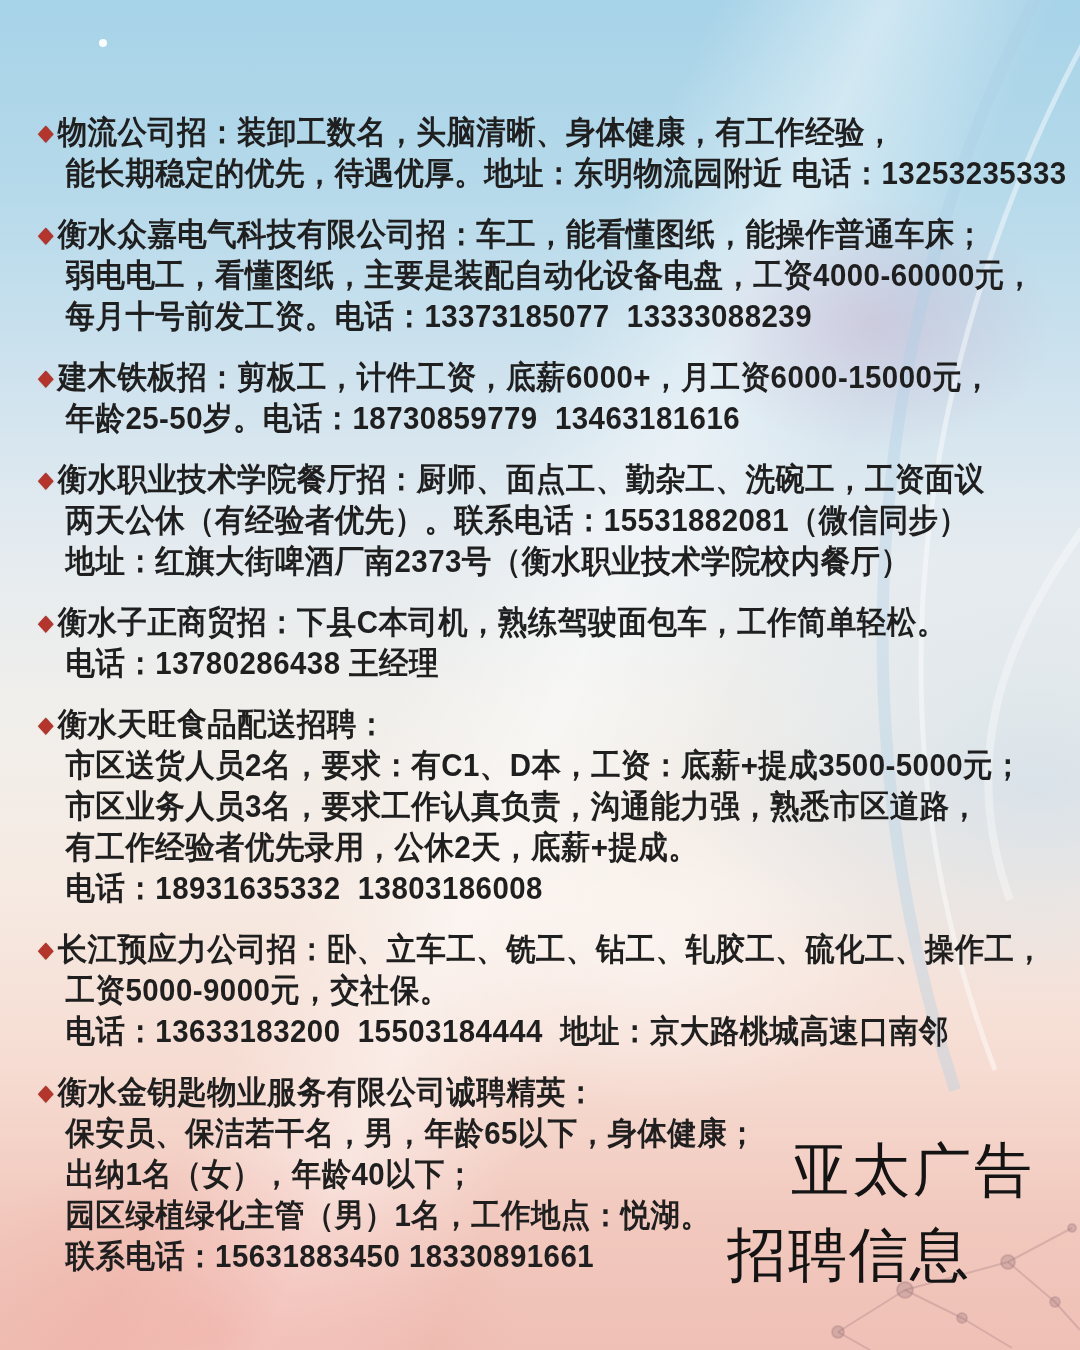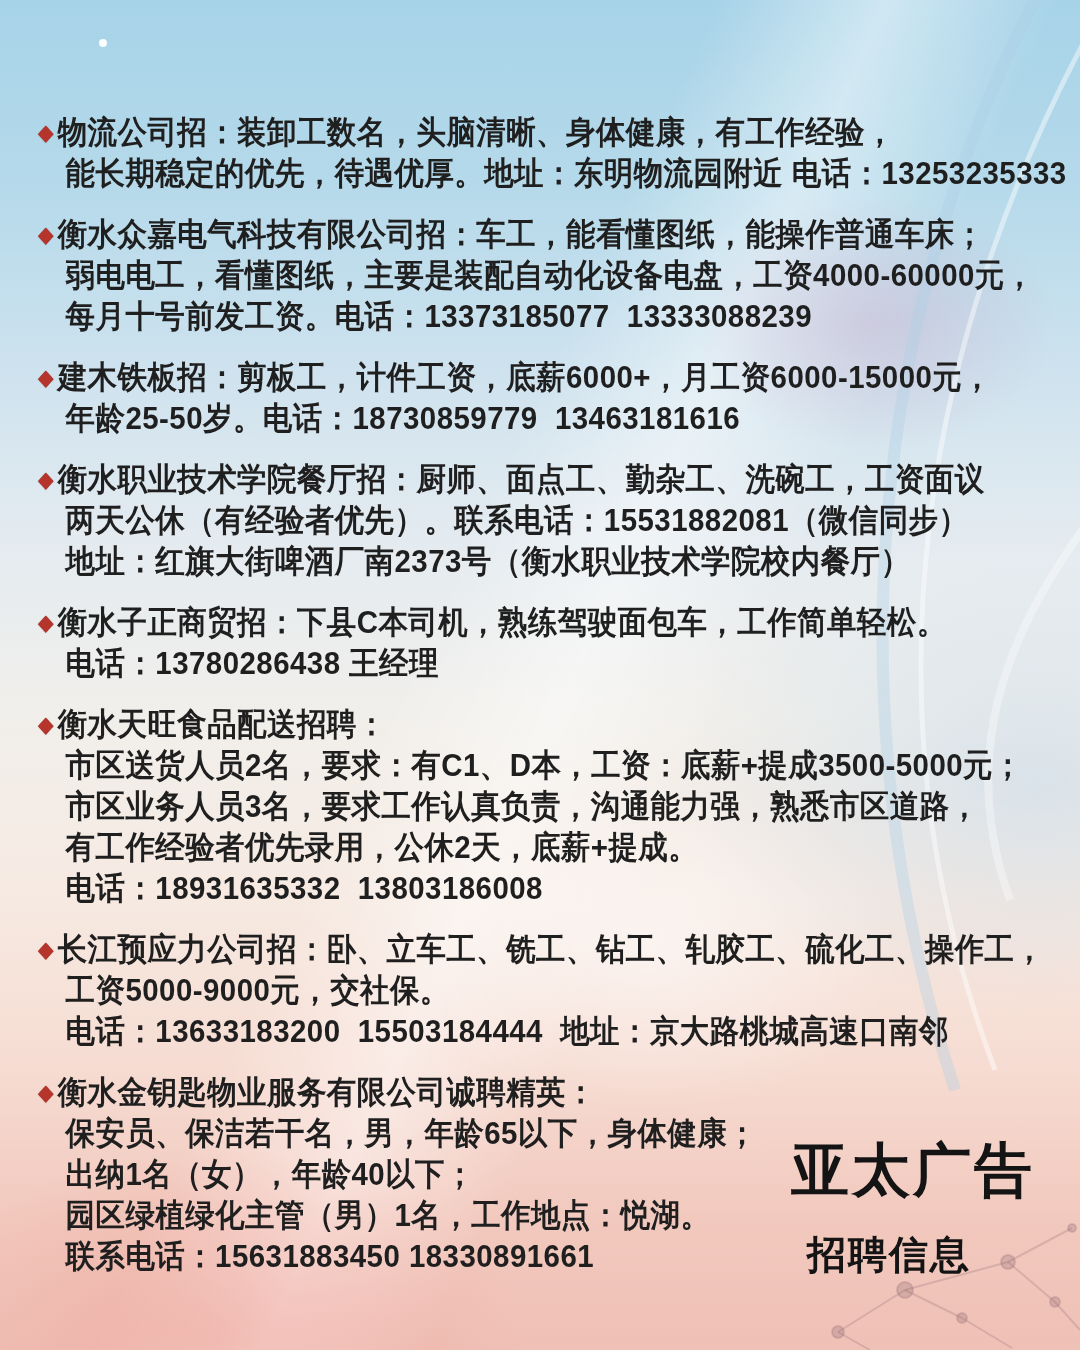--- a/index.html
+++ b/index.html
@@ -44,30 +44,30 @@
     vertical-align: 3px;
     text-shadow: 0 0 1px #7c1f1a;
   }
 
   .brand {
     position: absolute;
     right: 45px;
     bottom: 62px;
     text-align: right;
     font-family: "Liberation Serif", "DejaVu Serif", serif;
-    font-weight: 700;
+    font-weight: 400;
     color: #141414;
   }
   .brand-line1 {
     font-size: 58px;
     letter-spacing: 3px;
     line-height: 66px;
   }
   .brand-line2 {
-    font-size: 39px;
+    font-size: 59px;
     letter-spacing: 2px;
     line-height: 66px;
     margin-top: 18px;
     margin-right: 64px;
   }
 </style>
 </head>
 <body>
 
 <svg class="decor" width="1080" height="1350" viewBox="0 0 1080 1350">

